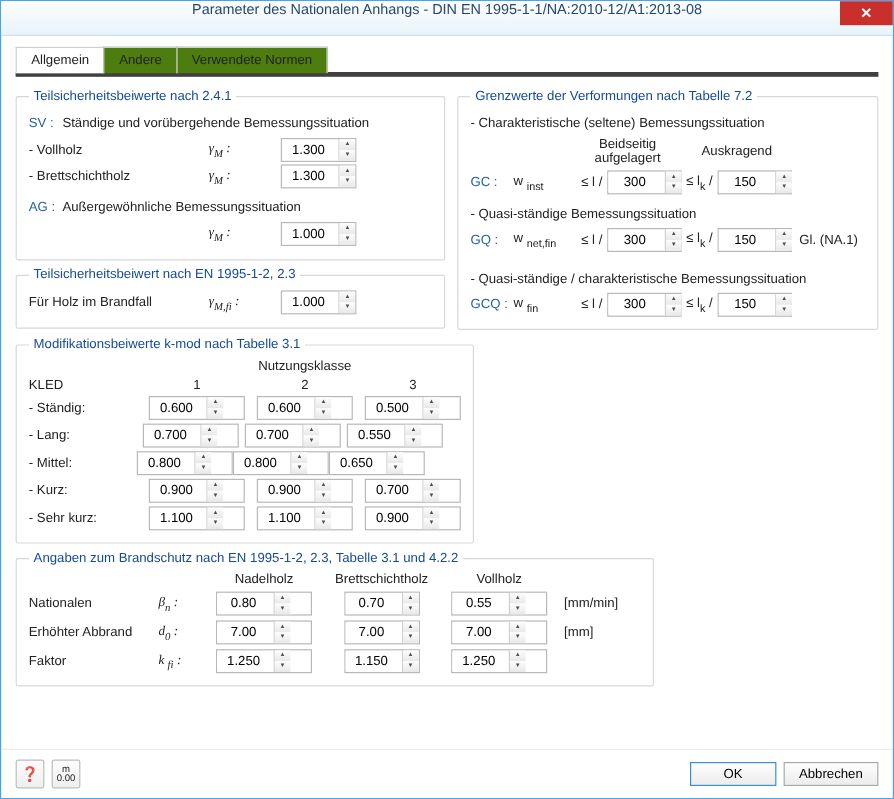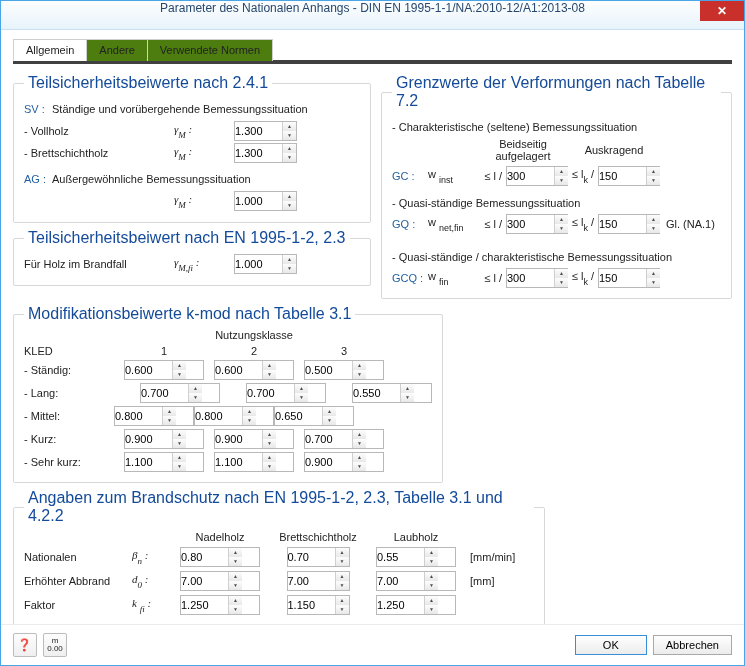--- a/index.html
+++ b/index.html
@@ -9,27 +9,27 @@
   .closebtn{position:absolute;right:0;top:0;width:44px;height:20px;background:#c9302c;color:#fff;display:flex;align-items:center;justify-content:center;font-size:12px;font-weight:bold;cursor:pointer}
   .body{flex:1;padding:8px 12px 4px 12px;display:flex;flex-direction:column;gap:6px;overflow:hidden}
   .tabs{display:flex;border-bottom:4px solid #404040;margin-bottom:4px}
   .tab{padding:4px 12px;border:1px solid #cfcfcf;border-bottom:none;margin-right:-1px;background:#4d7c0f;cursor:pointer;position:relative;top:1px}
   .tab.active{background:#fff;border-bottom:1px solid #fff}
   .cols{display:flex;gap:10px}
   .col{display:flex;flex-direction:column;gap:6px}
   .col.left{flex:0 0 358px}
   .col.right{flex:1}
   fieldset.group{border:1px solid #d8d8d8;border-radius:2px;margin:0;padding:6px 10px 10px 10px}
-  fieldset.group>legend{color:#134a9a;padding:0 4px;font-size:16px}
+  fieldset.group>legend{color:#134a9a;padding:0 4px;font-size:11px}
   .row{display:flex;align-items:center;min-height:22px}
   .blue{color:#245fa0}
   .sym{font-family:"Times New Roman",serif;font-style:italic}
   .sub{font-size:9px;vertical-align:sub;position:relative;top:1px}
   .spin{display:inline-flex;align-items:center;border:1px solid #b8b8b8;background:#fff;height:18px}
-  .spin input{border:0;width:44px;text-align:left;padding:0 3px 0 0;font:inherit;height:16px;outline:none}
+  .spin input{border:0;width:44px;text-align:center;padding:0 3px 0 0;font:inherit;height:16px;outline:none}
   .spin .arrows{display:flex;flex-direction:column;border-left:1px solid #cfcfcf}
   .spin .arrows span{display:flex;align-items:center;justify-content:center;width:13px;height:9px;font-size:5px;line-height:5px;cursor:pointer;background:linear-gradient(#fdfdfd,#e8e8e8);color:#4d4d4d}
   .grid{display:grid;align-items:center;row-gap:4px}
   .unit{color:#222;margin-left:6px}
   .footer{display:flex;align-items:center;padding:8px 12px;border-top:1px solid #ececec}
   .footer .spacer{flex:1}
   button.dlg{min-width:72px;padding:3px 12px;border:1px solid #a9a9a9;background:linear-gradient(#fefefe,#ececec);cursor:pointer;font:inherit;margin-left:6px}
   button.dlg.primary{border-color:#3a8dd8}
   .iconbtn{width:22px;height:22px;border:1px solid #bcbcbc;border-radius:2px;background:linear-gradient(#fdfdfd,#efefef);display:flex;align-items:center;justify-content:center;margin-right:6px;cursor:pointer;font-size:12px}
   .hdr{font-weight:normal;text-align:center}
@@ -231,21 +231,21 @@
               </span>
             </span>
             <span class="spin">
               <input value="0.500" style="">
               <span class="arrows">
                 <span>▲</span>
                 <span>▼</span>
               </span>
             </span>
           </div>
-          <div class="grid" style="grid-template-columns: 90px 80px 80px 80px; column-gap: 26px; margin-top: 3px;">
+          <div class="grid" style="grid-template-columns: 90px 80px 80px 80px; column-gap: 5px; margin-top: 3px;">
             <span>- Lang:</span>
             <span class="spin">
               <input value="0.700" style="">
               <span class="arrows">
                 <span>▲</span>
                 <span>▼</span>
               </span>
             </span>
             <span class="spin">
               <input value="0.700" style="">
@@ -337,21 +337,21 @@
         </div>
     </fieldset>
 
     <fieldset class="group" style="width:460px">
       <legend>Angaben zum Brandschutz nach EN 1995-1-2, 2.3, Tabelle 3.1 und 4.2.2</legend>
       <div class="grid" style="grid-template-columns:100px 40px 80px 100px 80px 70px;column-gap:8px">
         <span></span>
           <span></span>
         <span class="hdr">Nadelholz</span>
         <span class="hdr">Brettschichtholz</span>
-        <span class="hdr">Laubholz</span>
+        <span class="hdr">Vollholz</span>
         <span></span>
 
         <span>Nationalen</span>
         <span class="sym">β<span class="sub">n</span> :</span>
         <span class="spin">
             <input value="0.80" style="">
             <span class="arrows">
               <span>▲</span>
               <span>▼</span>
             </span>

